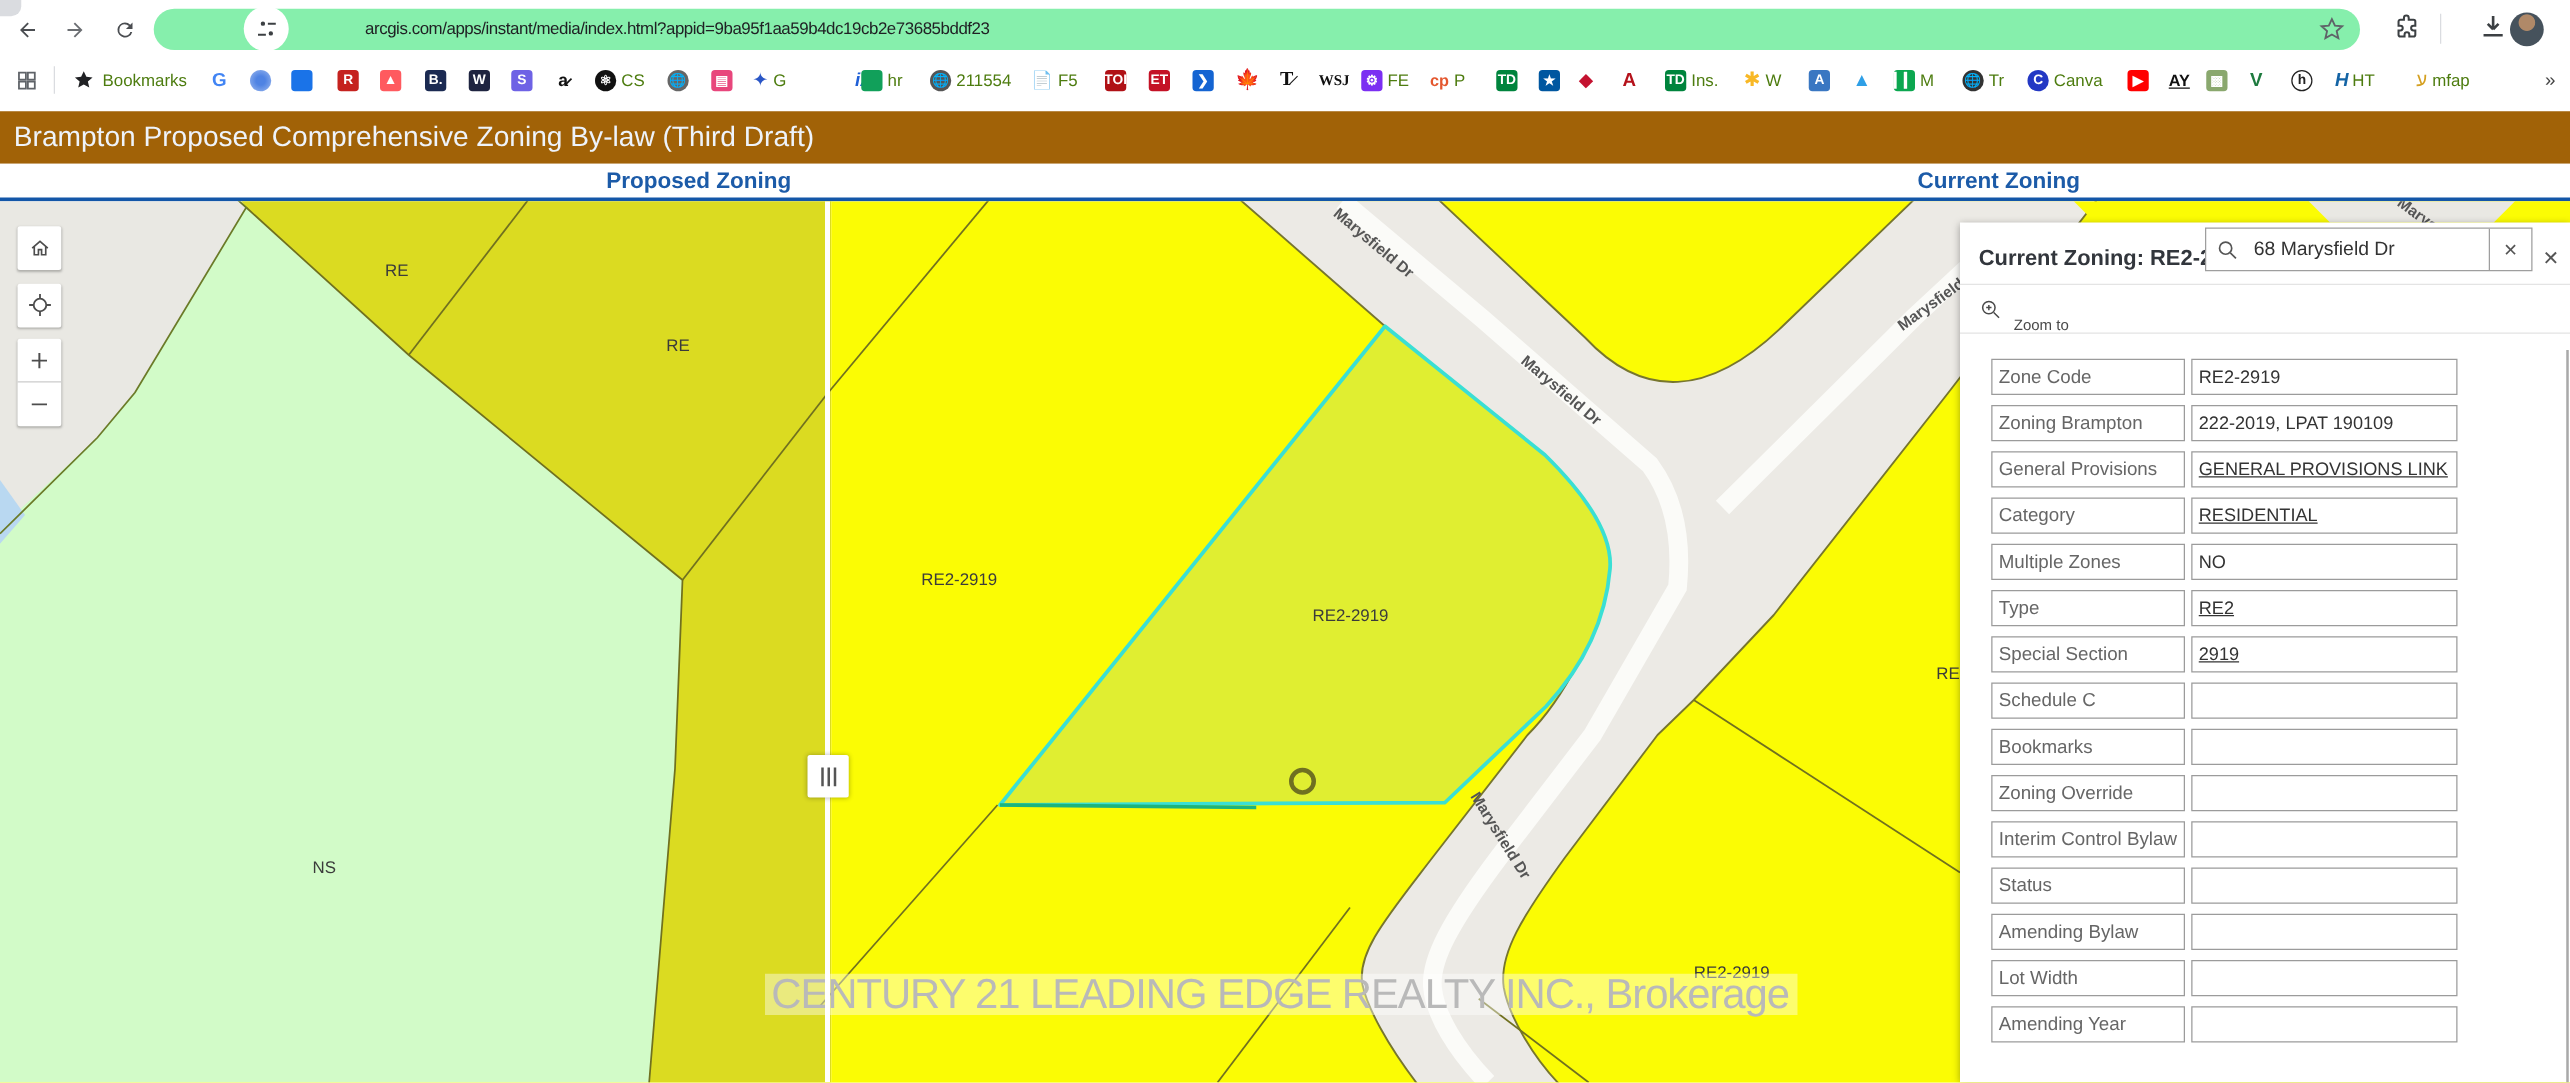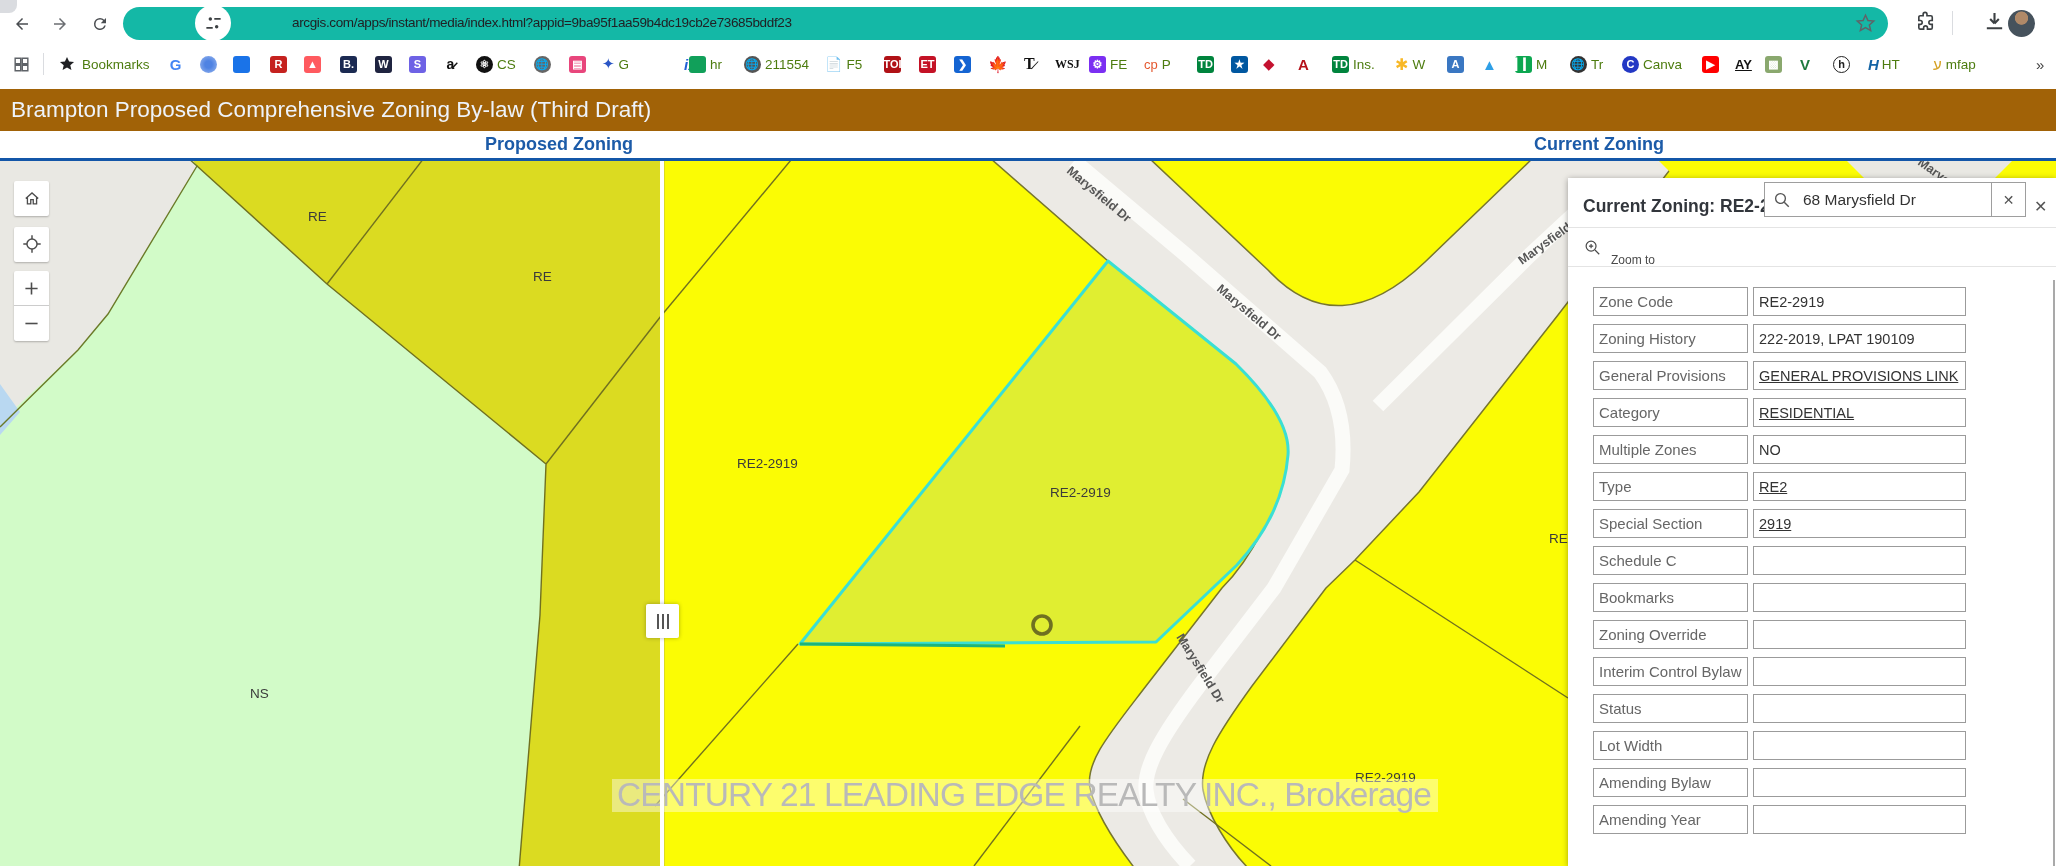--- a/index.html
+++ b/index.html
@@ -4,21 +4,21 @@
 <style>
   * { margin:0; padding:0; box-sizing:border-box; }
   html,body { width:2056px; height:866px; overflow:hidden; }
   body { font-family:"Liberation Sans", sans-serif; background:#fff; }
   #page { position:relative; width:2056px; height:866px; overflow:hidden; }
 
   
   #toolbar { position:absolute; left:0; top:0; width:2056px; height:47px; background:#fff; }
   .tbtn { position:absolute; top:10px; color:#5f6368; }
   #tabstub { position:absolute; left:0; top:0; width:17px; height:13px; background:#dadce0; border-radius:0 0 8px 0; }
-  #omni { position:absolute; left:123px; top:7px; width:1765px; height:33px; background:#14b8a6; border-radius:17px; }
+  #omni { position:absolute; left:123px; top:7px; width:1765px; height:33px; background:#86efac; border-radius:17px; }
   #omnitxt { position:absolute; left:169px; top:8px; font-size:13.5px; color:#202124; letter-spacing:-0.35px; }
   
   #bmbar { position:absolute; left:0; top:47px; width:2056px; height:42px; background:#fff; }
   .bm { position:absolute; top:0; height:34px; display:flex; align-items:center; }
   .fav { width:17px; height:17px; border-radius:3px; display:flex; align-items:center; justify-content:center; font-size:11px; font-weight:bold; color:#fff; }
   .bmtxt { font-size:13.5px; color:#4d7c0f; margin-left:6px; }
 
   
   #appheader { position:absolute; left:0; top:89px; width:2056px; height:42px; background:#a16207; color:#eef3fa; font-size:22.5px; line-height:42px; padding-left:11px; }
   #subheader { position:absolute; left:0; top:131px; width:2056px; height:30px; background:#fff; border-bottom:3px solid #1356a8; }
@@ -172,21 +172,21 @@
         <span style="color:#111;font-size:16px;font-weight:bold;font-family:'Liberation Serif',serif">T̷</span>
       </div>
       <div class="bm" style="left: 1055px;">
         <span style="color:#111;font-size:12px;font-weight:bold;font-family:'Liberation Serif',serif">WSJ</span>
       </div>
       <div class="bm" style="left: 1089px;">
         <span class="fav" style="background:#7b2ff2">⚙</span>
         <span class="bmtxt" style="margin-left:4px">FE</span>
       </div>
       <div class="bm" style="left: 1144px;">
-        <span style="color:#e4572e;font-weight:normal;font-size:13px">cp</span>
+        <span style="color:#e4572e;font-weight:bold;font-size:13px">cp</span>
         <span class="bmtxt" style="margin-left:4px">P</span>
       </div>
       <div class="bm" style="left: 1197px;">
         <span class="fav" style="background:#00843d">TD</span>
       </div>
       <div class="bm" style="left: 1231px;">
         <span class="fav" style="background:#0057a0">★</span>
       </div>
       <div class="bm" style="left: 1263px;">
         <span style="color:#c41230;font-size:15px">◆</span>
@@ -374,21 +374,21 @@
       <span>Zoom to</span>
     </div>
     <table id="attr">
       <tbody>
       <tr>
             <td class="k">Zone Code</td>
             <td class="spacer"></td>
             <td class="v">RE2-2919</td>
           </tr>
       <tr>
-            <td class="k">Zoning History</td>
+            <td class="k">Zoning Brampton</td>
             <td class="spacer"></td>
             <td class="v">222-2019, LPAT 190109</td>
           </tr>
       <tr>
             <td class="k">General Provisions</td>
             <td class="spacer"></td>
             <td class="v"><u>GENERAL PROVISIONS LINK</u></td>
           </tr>
       <tr>
             <td class="k">Category</td>
@@ -429,26 +429,26 @@
             <td class="k">Interim Control Bylaw</td>
             <td class="spacer"></td>
             <td class="v"></td>
           </tr>
       <tr>
             <td class="k">Status</td>
             <td class="spacer"></td>
             <td class="v"></td>
           </tr>
       <tr>
+            <td class="k">Amending Bylaw</td>
+            <td class="spacer"></td>
+            <td class="v"></td>
+          </tr>
+      <tr>
             <td class="k">Lot Width</td>
-            <td class="spacer"></td>
-            <td class="v"></td>
-          </tr>
-      <tr>
-            <td class="k">Amending Bylaw</td>
             <td class="spacer"></td>
             <td class="v"></td>
           </tr>
       <tr>
             <td class="k">Amending Year</td>
             <td class="spacer"></td>
             <td class="v"></td>
           </tr>
     </tbody>
       </table>

